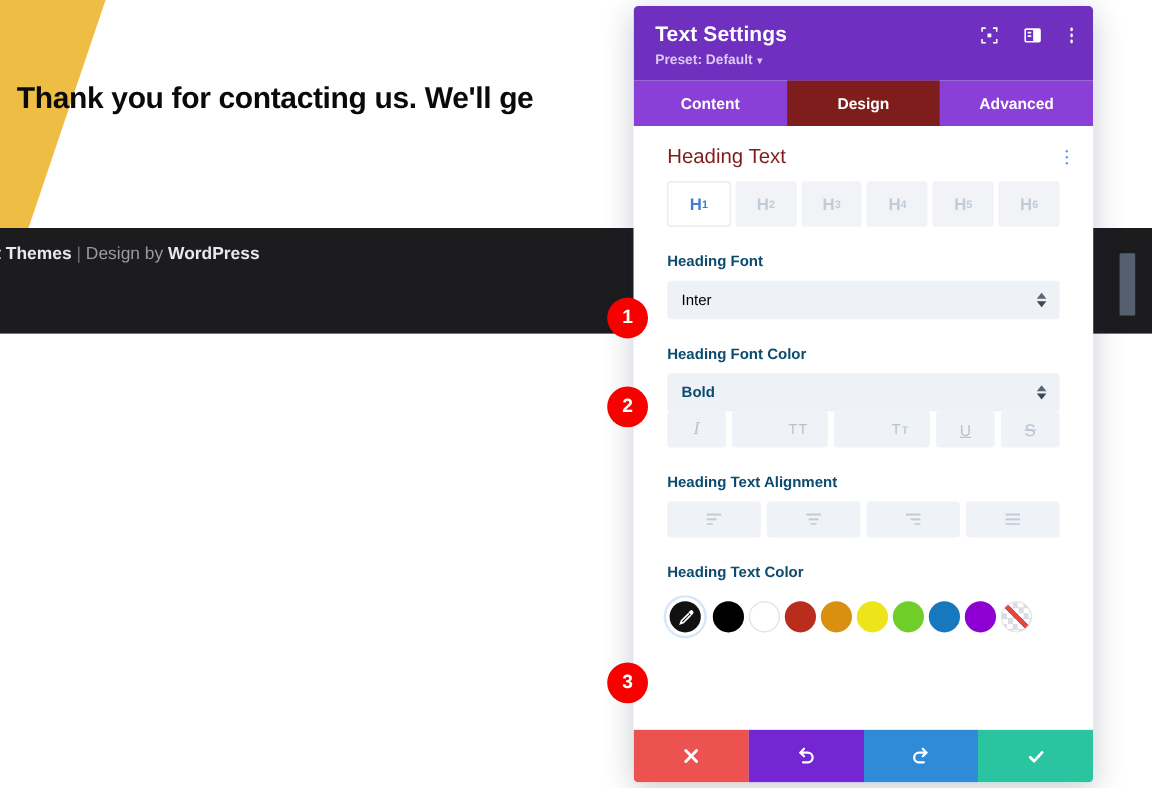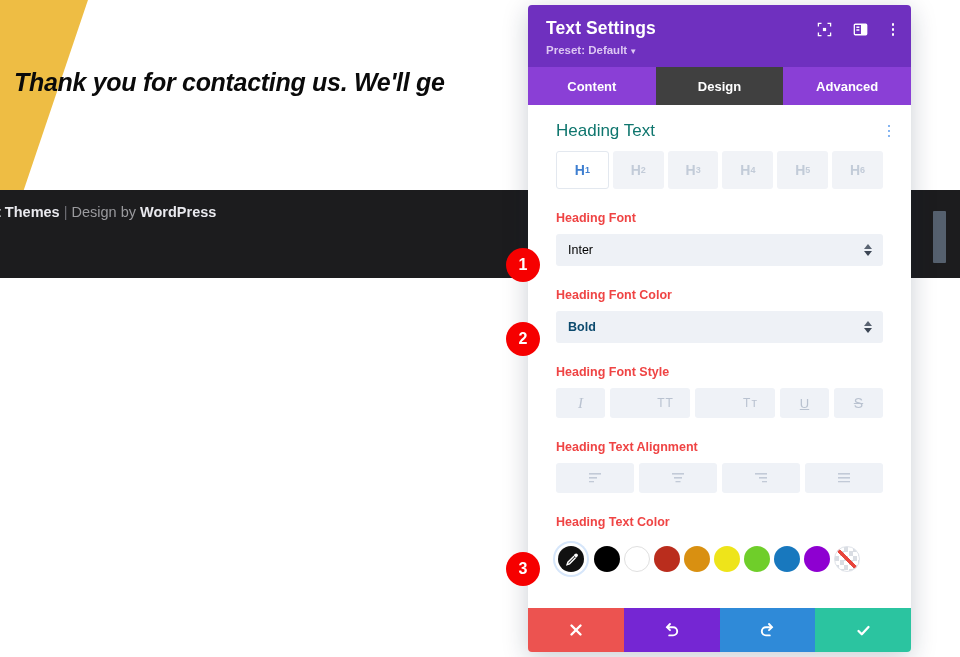--- a/index.html
+++ b/index.html
@@ -13,21 +13,21 @@
   
   .page-bg { position: absolute; inset: 0; background: #ffffff; }
   .yellow-shape {
     position: absolute; left: -40px; top: -6px; width: 130px; height: 200px;
     background: #eebd44;
     clip-path: polygon(0% 0%, 100% 0%, 48% 100%, 0% 100%);
   }
   .page-heading {
     position: absolute; left: 14px; top: 68px;
     font-size: 25px; font-weight: bold; color: #0a0a0a;
-    letter-spacing: -0.3px; white-space: nowrap; font-style: italic;
+    letter-spacing: -0.3px; white-space: nowrap;
   }
   .site-footer {
     position: absolute; left: 0; top: 190px; width: 960px; height: 88px;
     background: #1c1c1e;
   }
   .footer-text {
     position: absolute; left: -4px; top: 204px;
     font-size: 14.5px; color: #9a9a9e; white-space: nowrap;
   }
   .footer-text b { color: #e9e9ee; font-weight: bold; }
@@ -51,42 +51,42 @@
   .header-icons { position: absolute; right: 14px; top: 17px; display: flex; gap: 21px; align-items: center; }
   .hicon { width: 15px; height: 15px; color: #ffffff; display: block; }
   .dots-v { display: flex; flex-direction: column; gap: 2.5px; align-items: center; padding: 0 3px; }
   .dots-v i { width: 2.5px; height: 2.5px; background: #ffffff; border-radius: 50%; display: block; }
 
   .panel-tabs { display: flex; background: #8a3fd6; height: 38px; }
   .ptab {
     flex: 1; display: flex; align-items: center; justify-content: center;
     color: #ffffff; font-size: 13px; font-weight: bold; cursor: pointer;
   }
-  .ptab.active { background: #404040; }
+  .ptab.active { background: #7f1d1d; }
 
   .panel-body { flex: 1; overflow: hidden; background: #ffffff; padding: 0 0 0 0; position: relative; }
 
   .section-head {
     display: flex; align-items: center; justify-content: space-between;
     padding: 16px 18px 10px 28px;
   }
-  .section-title { color: #0f766e; font-size: 17px; }
+  .section-title { color: #7f1d1d; font-size: 17px; }
   .dots-v.blue i { background: #5d9cec; }
 
   .hgroup { display: flex; gap: 4px; padding: 0 28px; }
   .hbtn {
     flex: 1; height: 38px; background: #f1f3f7; border-radius: 3px;
     display: flex; align-items: center; justify-content: center;
     color: #c2cbd8; font-size: 14px; font-weight: bold; cursor: pointer;
   }
   .hbtn sub { font-size: 9px; font-weight: bold; }
   .hbtn.active { background: #ffffff; color: #3f7fd0; border: 1px solid #e3e8ef; }
 
   .field { padding: 22px 28px 0 28px; }
-  .field-label { font-size: 12.5px; font-weight: bold; color: #ef4444; margin-bottom: 9px; }
+  .field-label { font-size: 12.5px; font-weight: bold; color: #0c4a6e; margin-bottom: 9px; }
   .select {
     height: 32px; background: #eef1f6; border-radius: 3px;
     display: flex; align-items: center; padding: 0 12px; position: relative; cursor: pointer;
   }
   .select .val { font-size: 12.5px; color: #0c4a6e; font-weight: bold; }
   .select .val.light { font-weight: normal; color: #000000; }
   .spinner {
     position: absolute; right: 11px; top: 50%; transform: translateY(-50%);
     display: flex; flex-direction: column; gap: 2px; align-items: center;
   }
@@ -251,23 +251,20 @@
         <div class="field-label">Heading Font Color</div>
         <div class="select">
           <span class="val">Bold</span>
           <span class="spinner">
               <span class="up"></span>
               <span class="dn"></span>
             </span>
         </div>
       </div>
 
-      <div class="field">
-        <div class="field-label">Heading Font Style</div>
-      </div>
       <div class="btnrow">
         <div class="sbtn italic">
             <span class="glyph">I</span>
           </div>
         <div class="sbtn caps">
             <span class="glyph">TT</span>
           </div>
         <div class="sbtn caps">
             <span class="glyph">Tᴛ</span>
           </div>

